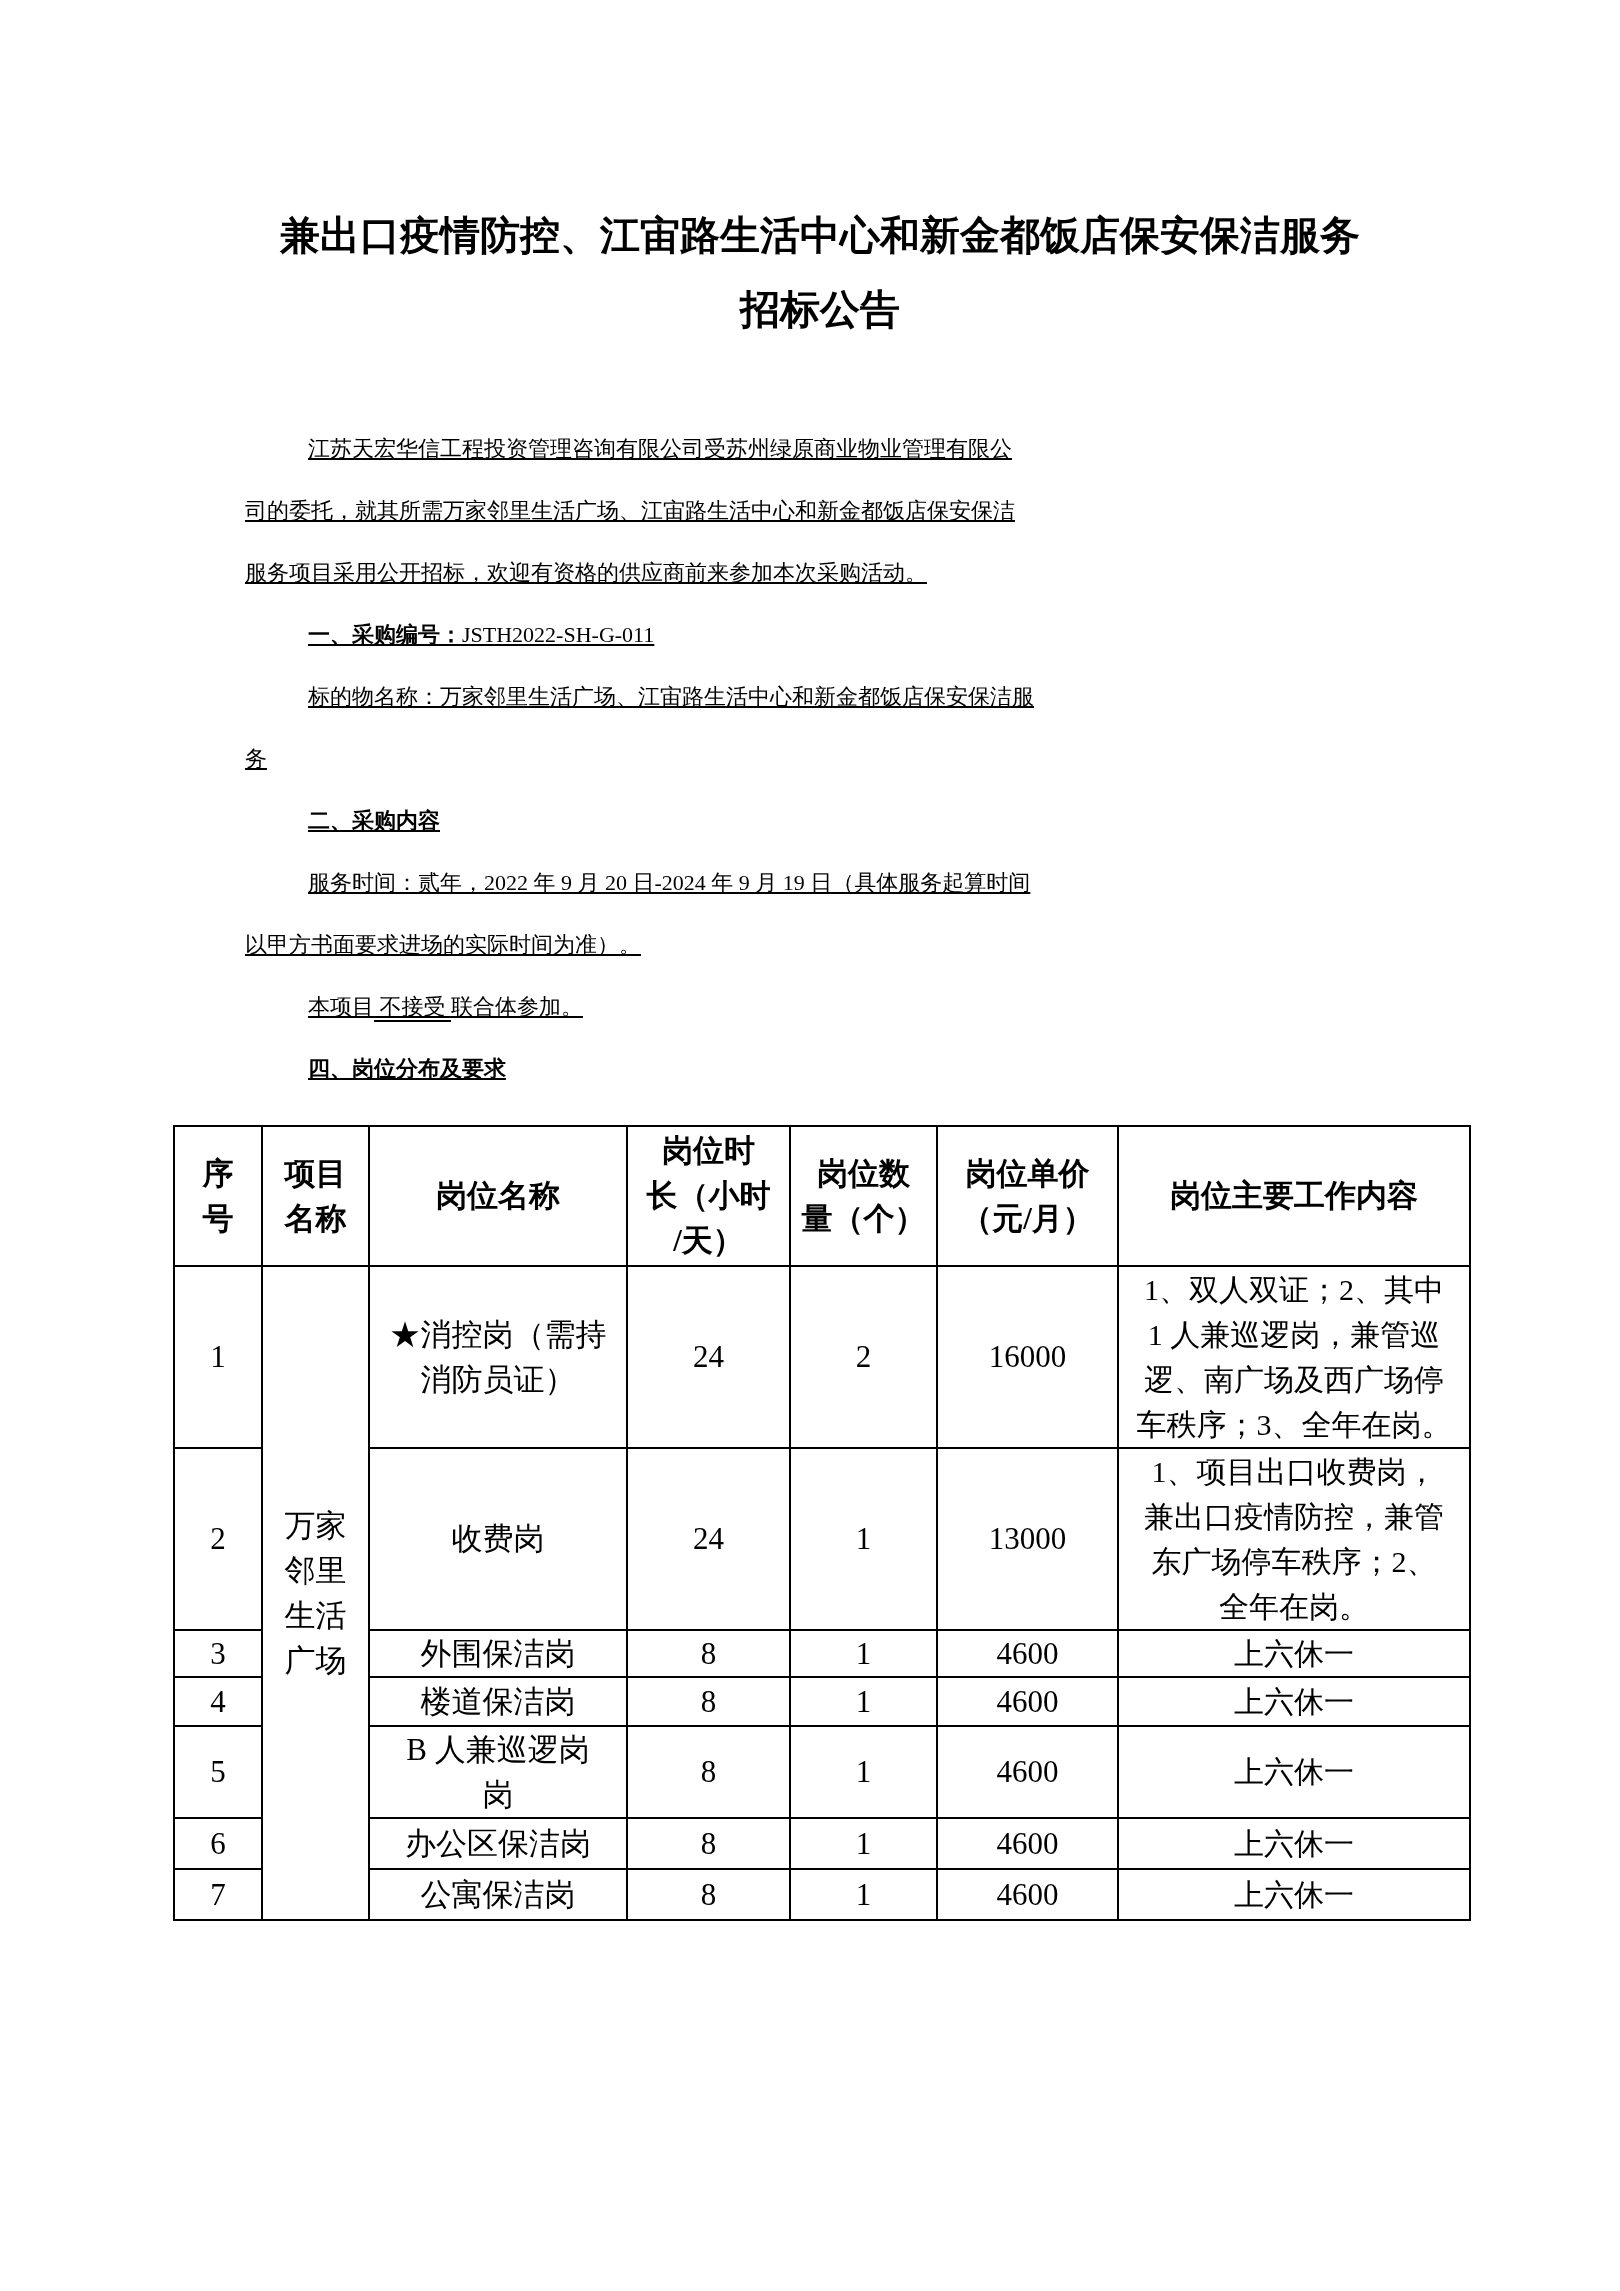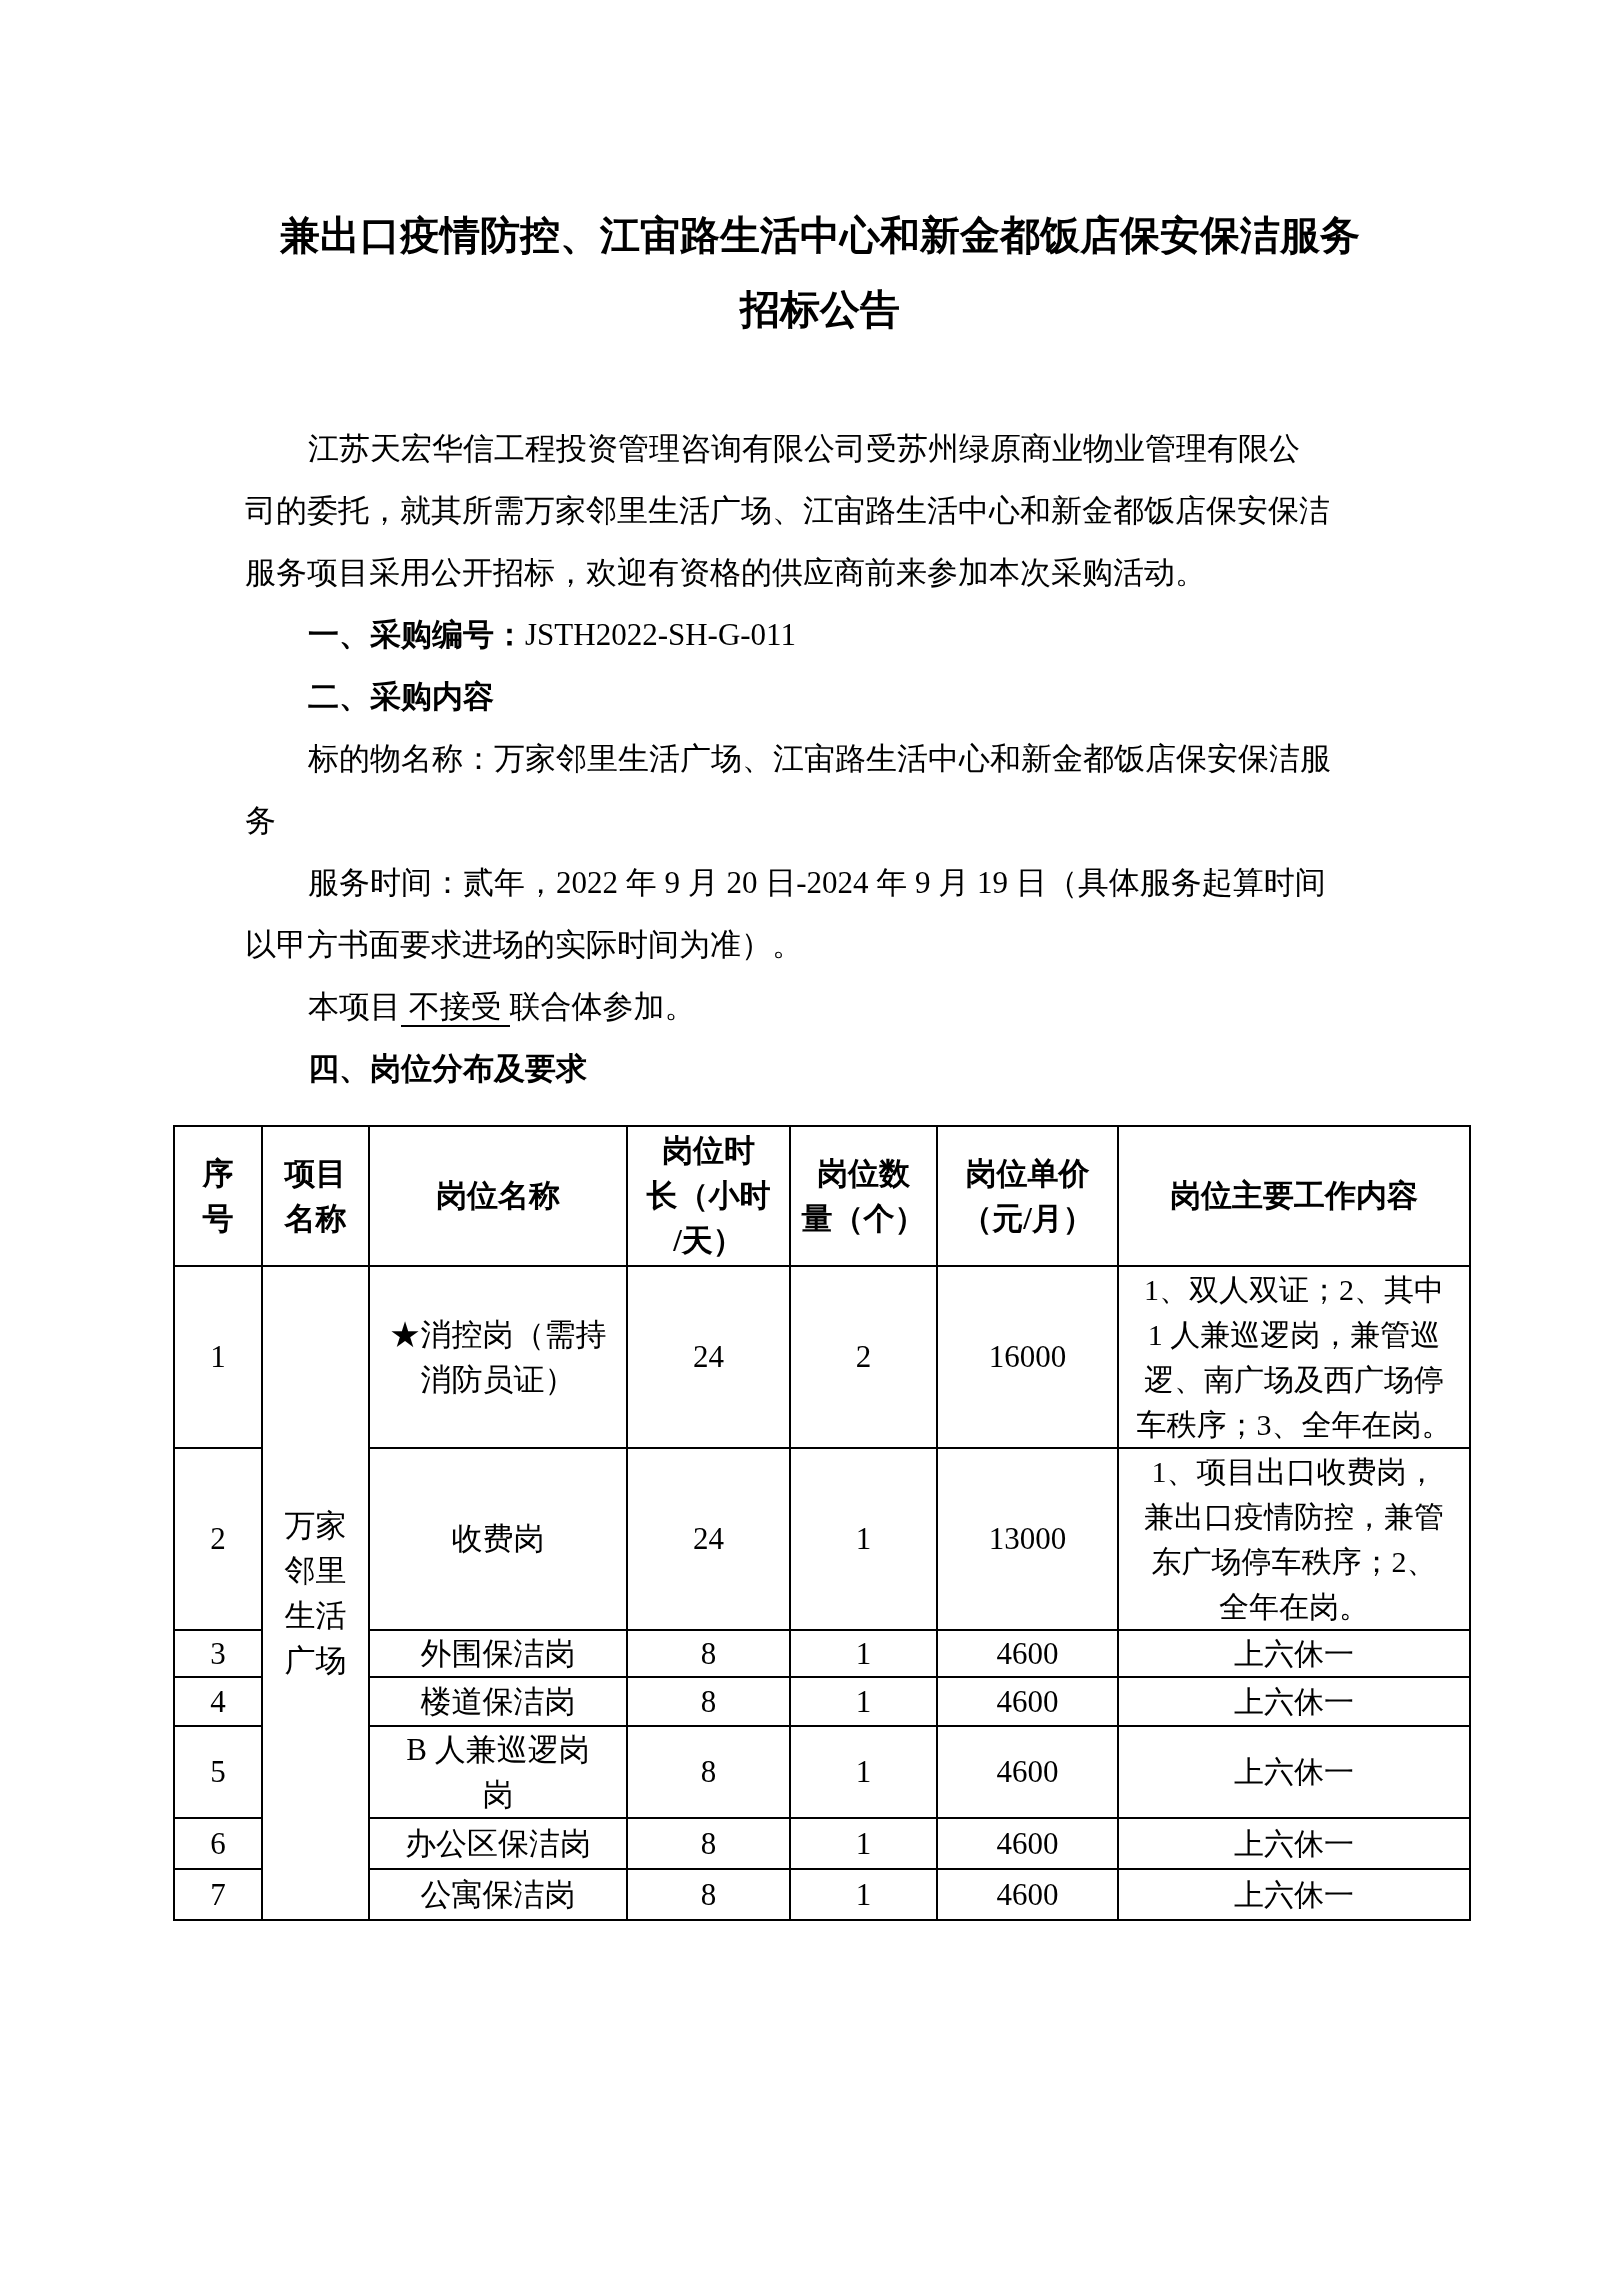--- a/index.html
+++ b/index.html
@@ -15,23 +15,24 @@
   .doc-title {
     margin: 199px 225px 0 245px;
     text-align: center;
     font-weight: bold;
     font-size: 40px;
     line-height: 74px;
     white-space: pre-line;
   }
   .text {
     margin: 0 223px 0 245px;
-    font-size: 31px;
+    font-size: 22px;
     line-height: 62px;
     white-space: pre-line;
+    text-decoration: underline;
   }
   .first-para { margin-top: 71px; }
   .indent { text-indent: 63px; }
   .bold { font-weight: bold; }
   .ul { border-bottom: 2px solid #000; padding-bottom: 1px; }
 
   table.post-table {
     margin: 24.5px 0 0 173px;
     width: 1296px;
     border-collapse: collapse;
@@ -72,24 +73,24 @@
 
   <div class="doc-title"><span>兼出口疫情防控、江宙路生活中心和新金都饭店保安保洁服务</span>
 <span>招标公告</span></div>
 
   <p class="text indent first-para">江苏天宏华信工程投资管理咨询有限公司受苏州绿原商业物业管理有限公
 司的委托，就其所需万家邻里生活广场、江宙路生活中心和新金都饭店保安保洁
 服务项目采用公开招标，欢迎有资格的供应商前来参加本次采购活动。</p>
 
   <p class="text indent"><span class="bold">一、采购编号：</span><span>JSTH2022-SH-G-011</span></p>
 
-  <p class="text indent bold">二、采购内容</p>
-
   <p class="text indent">标的物名称：万家邻里生活广场、江宙路生活中心和新金都饭店保安保洁服
 务</p>
+
+  <p class="text indent bold">二、采购内容</p>
 
   <p class="text indent">服务时间：贰年，2022 年 9 月 20 日-2024 年 9 月 19 日（具体服务起算时间
 以甲方书面要求进场的实际时间为准）。</p>
 
 
   <p class="text indent"><span>本项目</span><span class="ul"> 不接受 </span><span>联合体参加。</span></p>
 
 
   <p class="text indent bold">四、岗位分布及要求</p>
 

